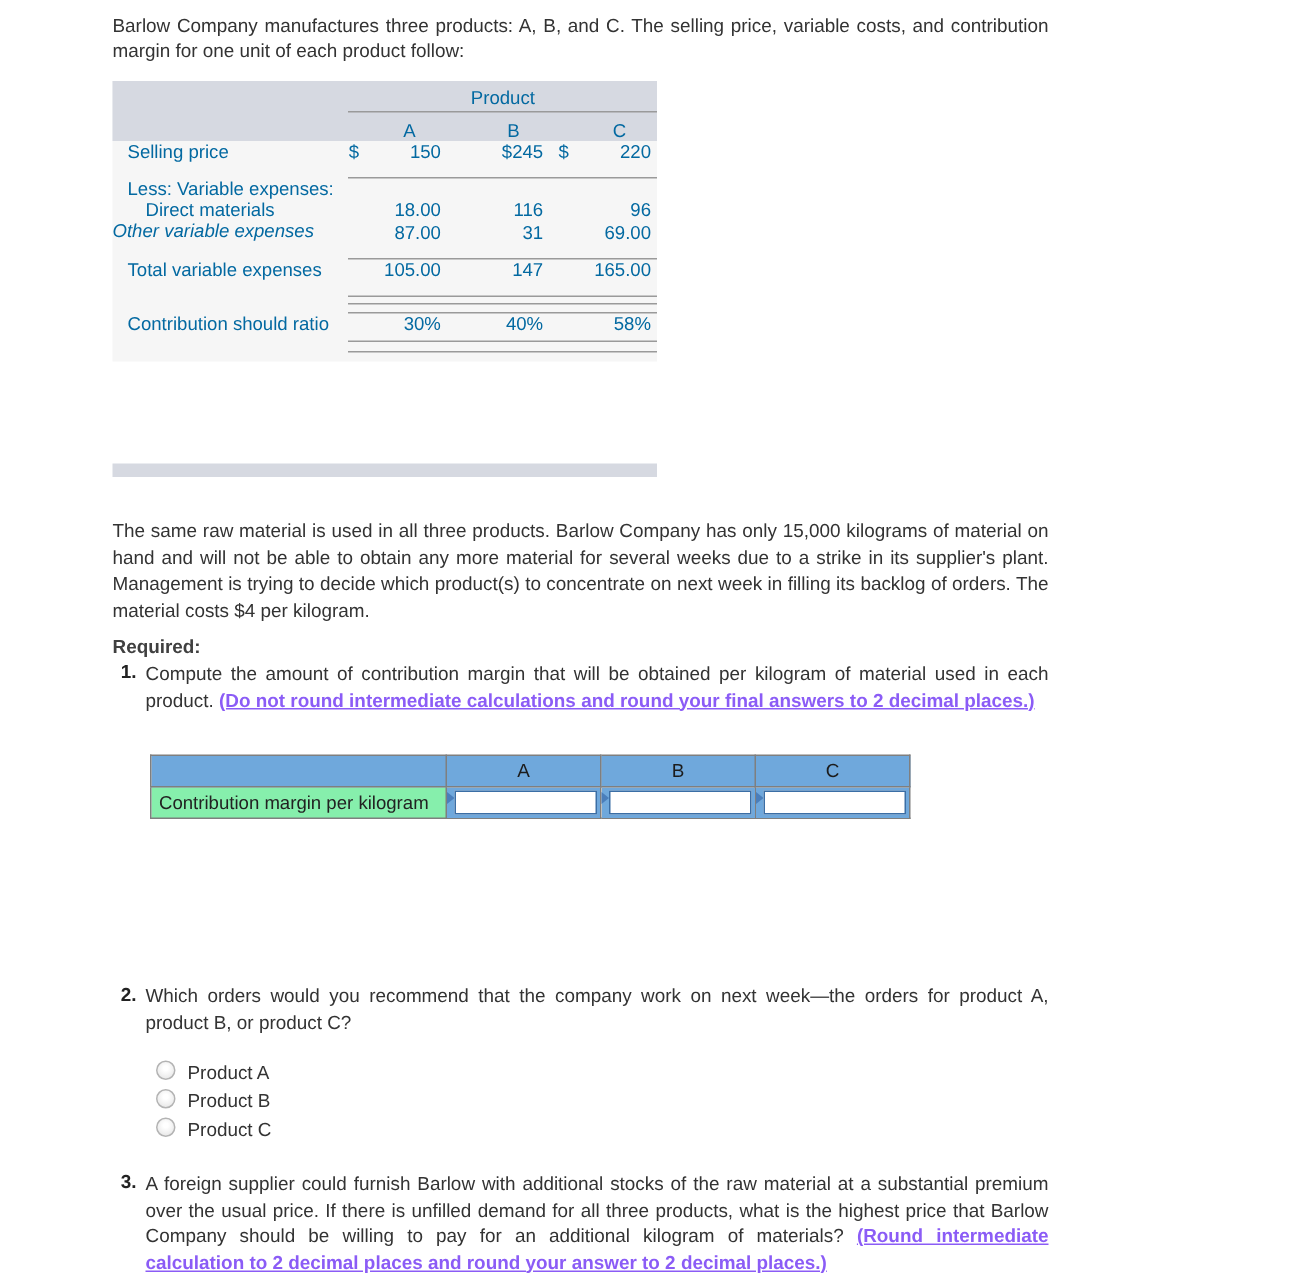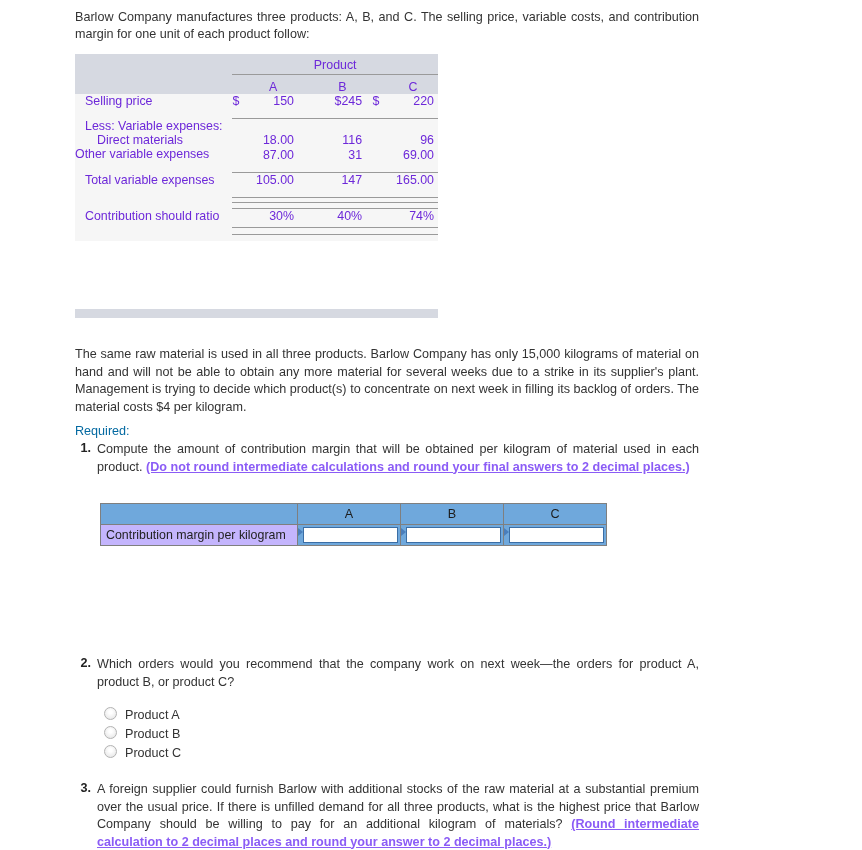--- a/index.html
+++ b/index.html
@@ -40,21 +40,21 @@
     position: absolute;
     left: 59px;
     top: 54px;
     width: 363px;
     background: #f6f6f6;
   }
   table.data-table {
     border-collapse: collapse;
     width: 363px;
     font-size: 12.4px;
-    color: #6d28d9;
+    color: #0369a1;
   }
   table.data-table td, table.data-table th {
     padding: 0;
     font-weight: normal;
     vertical-align: bottom;
   }
   .hdr-band { background: #d6d9e1; }
   .c-label { width: 157px; padding-left: 10px !important; }
   .c-dol   { width: 18px;  text-align: left; }
   .c-num   { width: 48px;  text-align: right; padding-right: 4px !important; }
@@ -89,23 +89,23 @@
     width: 624px;
     text-align: justify;
     line-height: 17.5px;
     font-size: 12.6px;
     color: #333333;
   }
 
   .req-label {
     position: absolute;
     left: 59px;
-    font-weight: normal;
-    font-size: 12.6px;
-    color: #0369a1;
+    font-weight: bold;
+    font-size: 12.6px;
+    color: #404040;
   }
 
   
   .qnum {
     position: absolute;
     font-weight: bold;
     font-size: 12.6px;
     color: #222;
     width: 16px;
     text-align: right;
@@ -136,21 +136,21 @@
   }
   .ans-head {
     background: #6fa8dc;
     text-align: center;
     font-size: 12.6px;
     color: #1c1c1c;
     height: 19px;
   }
   .ans-head.blank { background: #6fa8dc; }
   .ans-rowlabel {
-    background: #c4b5fd;
+    background: #86efac;
     padding: 0 5px !important;
     white-space: nowrap;
     height: 21px;
   }
   .ans-cell {
     background: #6fa8dc;
     position: relative;
     width: 102px;
     height: 21px;
   }
@@ -246,21 +246,21 @@
         <td class="c-num">18.00</td>
         <td class="c-gap"></td>
         <td class="c-dol"></td>
         <td class="c-num">116</td>
         <td class="c-gap"></td>
         <td class="c-dol"></td>
         <td class="c-num">96</td>
       </tr>
 
       <tr class="cellpad">
-        <td class="c-label" style="padding-left:22px !important; text-indent:-22px; line-height:15px;">Other variable expenses</td>
+        <td class="c-label" style="padding-left:22px !important; text-indent:-22px; line-height:15px;font-style:italic;">Other variable expenses</td>
         <td class="c-dol"></td>
         <td class="c-num">87.00</td>
         <td class="c-gap"></td>
         <td class="c-dol"></td>
         <td class="c-num">31</td>
         <td class="c-gap"></td>
         <td class="c-dol"></td>
         <td class="c-num">69.00</td>
       </tr>
       <tr class="spacer-row">
@@ -295,21 +295,21 @@
 
       <tr class="cellpad">
         <td class="c-label">Contribution should ratio</td>
         <td class="c-dol"></td>
         <td class="c-num">30%</td>
         <td class="c-gap"></td>
         <td class="c-dol"></td>
         <td class="c-num">40%</td>
         <td class="c-gap"></td>
         <td class="c-dol"></td>
-        <td class="c-num">74%</td>
+        <td class="c-num">58%</td>
       </tr>
       <tr>
         <td style="height:4px;"></td>
         <td class="rule-under" colspan="8" style="height:4px;"></td>
       </tr>
       <tr>
         <td style="height:6px;"></td>
         <td class="rule-under" colspan="8" style="height:6px;"></td>
       </tr>
       <tr>

